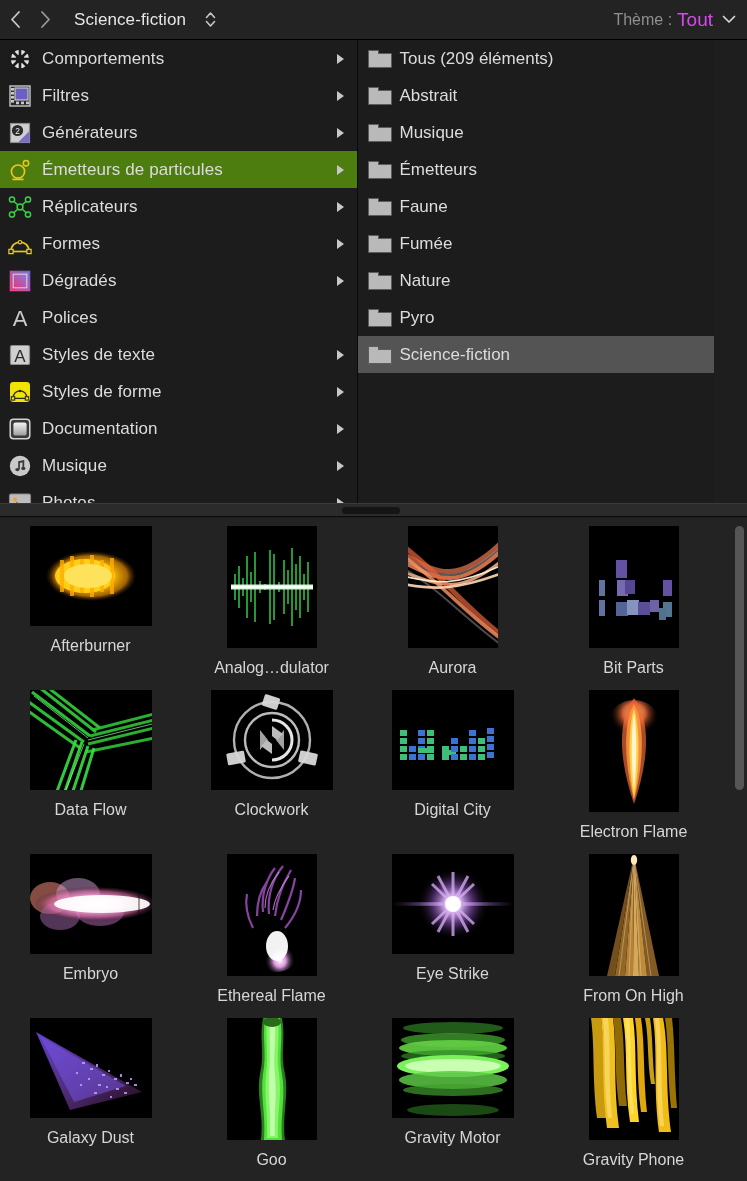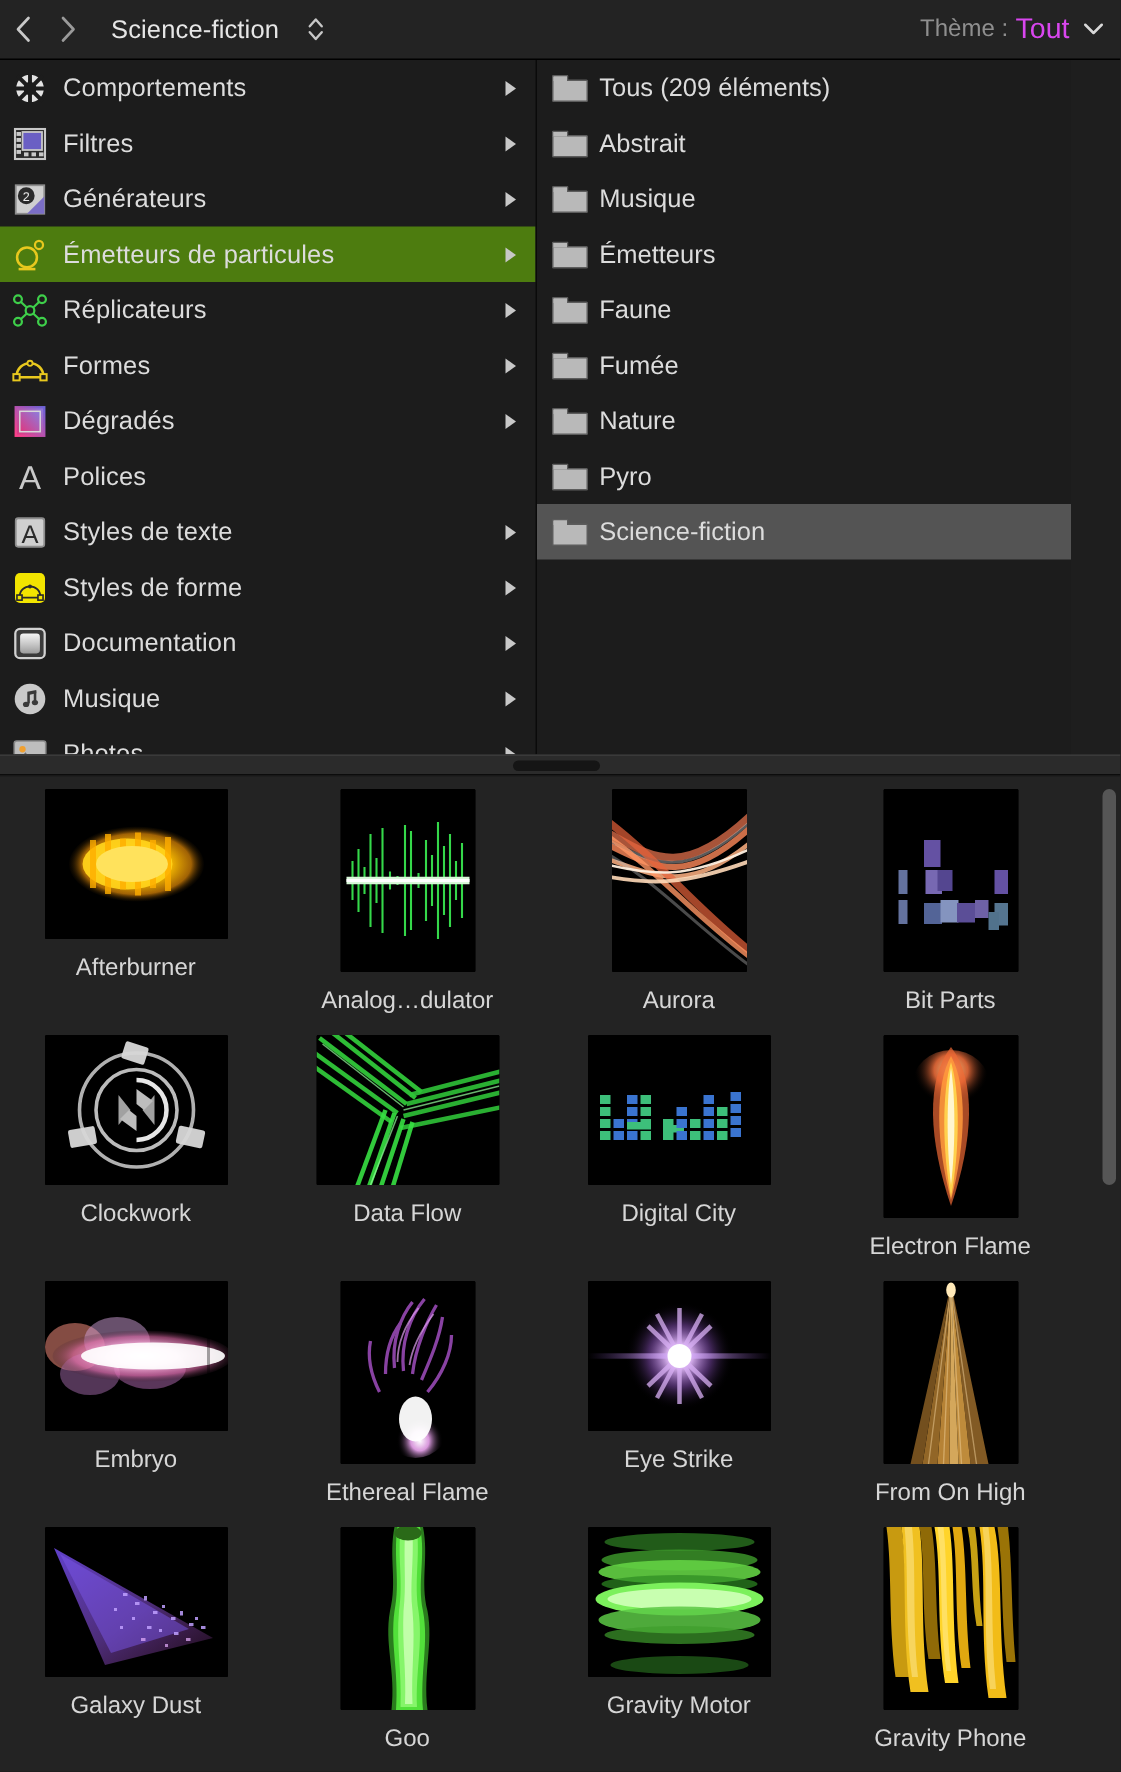--- a/index.html
+++ b/index.html
@@ -529,45 +529,20 @@
             </g>
           </svg>
         </div>
         <div class="cell-label">Bit Parts</div>
       </div>
 
       <div class="cell">
         <div class="thumb">
           <svg class="art" viewBox="0 0 122 100" preserveAspectRatio="none">
             <rect width="122" height="100" fill="#000"></rect>
-            <g fill="none" stroke="#cfcfcf">
-              <circle cx="61" cy="50" r="38" stroke-width="2.4" opacity=".85"></circle>
-              <circle cx="61" cy="50" r="27" stroke-width="2.4" opacity=".9"></circle>
-            </g>
-            <g fill="#d8d8d8" opacity=".95">
-              <rect x="52" y="6" width="16" height="12" rx="1.5" transform="rotate(18 60 12)"></rect>
-              <rect x="16" y="62" width="18" height="12" rx="1.5" transform="rotate(-10 25 68)"></rect>
-              <rect x="88" y="62" width="18" height="12" rx="1.5" transform="rotate(12 97 68)"></rect>
-            </g>
-            <g fill="#bdbdbd">
-              <path d="M61 36 L72 44 L66 50 L61 46 Z"></path>
-              <path d="M61 64 L50 56 L56 50 L61 54 Z"></path>
-              <path d="M49 40 L57 50 L49 60 Z" opacity=".85"></path>
-              <path d="M73 40 L65 50 L73 60 Z" opacity=".85"></path>
-            </g>
-            <path d="M61 30 A20 20 0 0 1 61 70" stroke="#e6e6e6" stroke-width="3" fill="none"></path>
-          </svg>
-        </div>
-        <div class="cell-label">Clockwork</div>
-      </div>
-
-      <div class="cell">
-        <div class="thumb">
-          <svg class="art" viewBox="0 0 122 100" preserveAspectRatio="none">
-            <rect width="122" height="100" fill="#000"></rect>
             <g stroke="#33d13c" stroke-width="3" opacity=".9">
               <line x1="2" y1="2" x2="60" y2="46"></line>
                 <line x1="10" y1="-2" x2="66" y2="42"></line>
               <line x1="-4" y1="10" x2="54" y2="52"></line>
                 <line x1="16" y1="-4" x2="70" y2="38"></line>
               <line x1="-6" y1="18" x2="50" y2="58"></line>
             </g>
             <g stroke="#2fc238" stroke-width="3" opacity=".9">
               <line x1="60" y1="46" x2="124" y2="30"></line>
                 <line x1="58" y1="54" x2="124" y2="38"></line>
@@ -581,20 +556,45 @@
                 <line x1="64" y1="58" x2="50" y2="104"></line>
             </g>
             <g stroke="#96ff9e" stroke-width="1" opacity=".7">
               <line x1="4" y1="6" x2="58" y2="48"></line>
                 <line x1="58" y1="50" x2="122" y2="34"></line>
               <line x1="54" y1="54" x2="36" y2="100"></line>
             </g>
           </svg>
         </div>
         <div class="cell-label">Data Flow</div>
+      </div>
+
+      <div class="cell">
+        <div class="thumb">
+          <svg class="art" viewBox="0 0 122 100" preserveAspectRatio="none">
+            <rect width="122" height="100" fill="#000"></rect>
+            <g fill="none" stroke="#cfcfcf">
+              <circle cx="61" cy="50" r="38" stroke-width="2.4" opacity=".85"></circle>
+              <circle cx="61" cy="50" r="27" stroke-width="2.4" opacity=".9"></circle>
+            </g>
+            <g fill="#d8d8d8" opacity=".95">
+              <rect x="52" y="6" width="16" height="12" rx="1.5" transform="rotate(18 60 12)"></rect>
+              <rect x="16" y="62" width="18" height="12" rx="1.5" transform="rotate(-10 25 68)"></rect>
+              <rect x="88" y="62" width="18" height="12" rx="1.5" transform="rotate(12 97 68)"></rect>
+            </g>
+            <g fill="#bdbdbd">
+              <path d="M61 36 L72 44 L66 50 L61 46 Z"></path>
+              <path d="M61 64 L50 56 L56 50 L61 54 Z"></path>
+              <path d="M49 40 L57 50 L49 60 Z" opacity=".85"></path>
+              <path d="M73 40 L65 50 L73 60 Z" opacity=".85"></path>
+            </g>
+            <path d="M61 30 A20 20 0 0 1 61 70" stroke="#e6e6e6" stroke-width="3" fill="none"></path>
+          </svg>
+        </div>
+        <div class="cell-label">Clockwork</div>
       </div>
 
       <div class="cell">
         <div class="thumb">
           <svg class="art" viewBox="0 0 122 100" preserveAspectRatio="none">
             <rect width="122" height="100" fill="#000"></rect>
             <g>
               <rect x="8" y="40" width="7" height="6" fill="#3dbf7a"></rect>
                 <rect x="8" y="48" width="7" height="6" fill="#3dbf7a"></rect>
               <rect x="8" y="56" width="7" height="6" fill="#3dbf7a"></rect>

